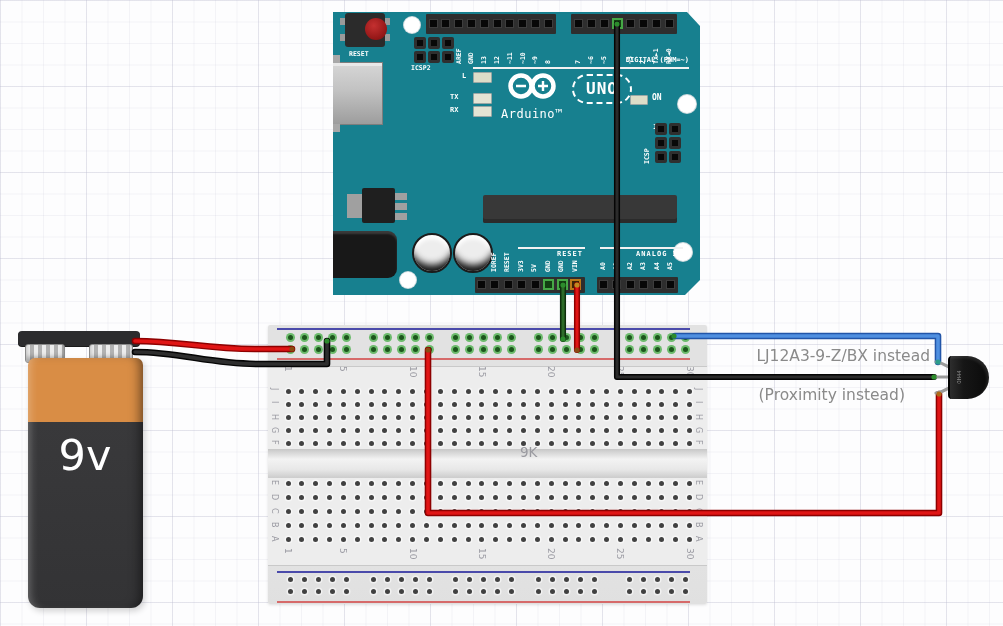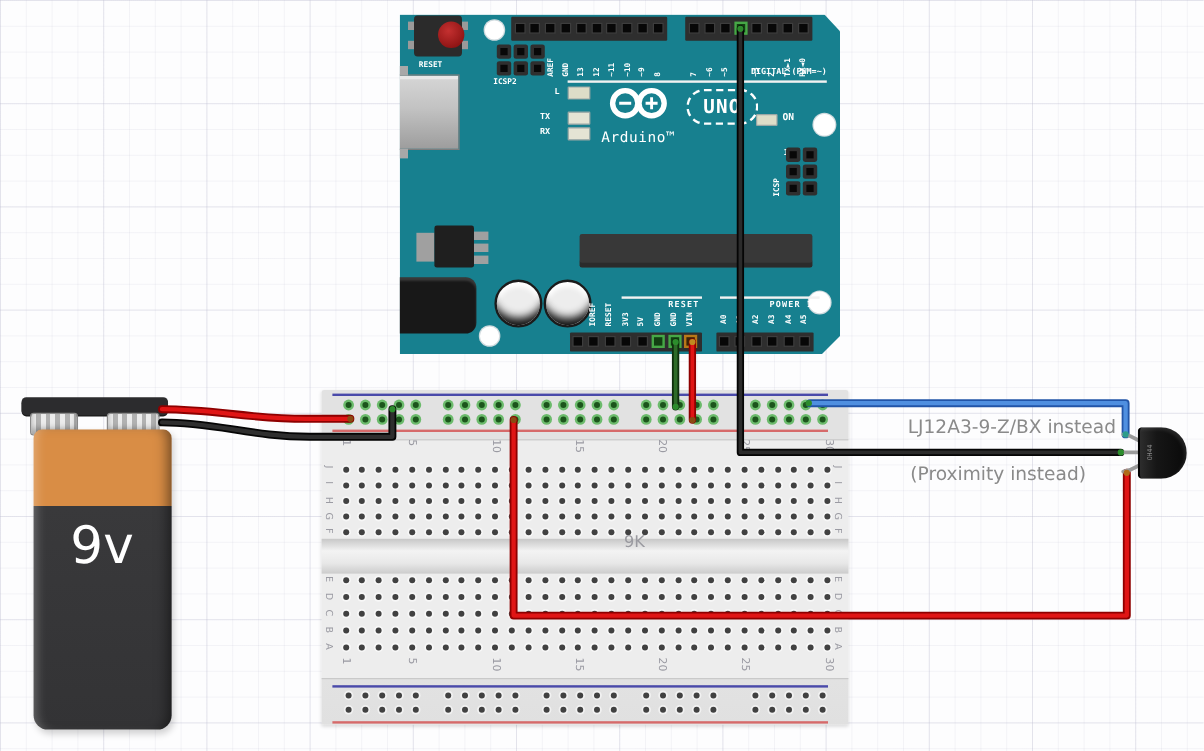--- a/index.html
+++ b/index.html
@@ -622,21 +622,21 @@
   <div class="vreg-pad" style="left:62px;top:201px;width:12px;height:7px;"></div>
   <div id="vreg"></div>
   <div id="bigic"></div>
   <div class="cap" style="left:79px;top:221px;"></div>
   <div class="cap" style="left:120px;top:221px;"></div>
   <div id="dcjack"></div>
 
   <div class="silkline" style="left:185px;top:235px;width:67px;"></div>
   <div class="silk" style="left:180px;top:238px;width:70px;text-align:right;letter-spacing:1px;">RESET</div>
   <div class="silkline" style="left:267px;top:235px;width:83px;"></div>
-  <div class="silk" style="left:273px;top:238px;width:77px;text-align:right;letter-spacing:1px;">POWER IN</div>
+  <div class="silk" style="left:273px;top:238px;width:77px;text-align:right;letter-spacing:1px;">ANALOG IN</div>
   <div class="strip" style="left:142px;top:265px;width:110px;height:16px;" id="hdr-power">
       <div class="pinhole " style="left: 2.5px; top: 4px;"></div>
       <div class="pinhole " style="left: 16.05px; top: 4px;"></div>
       <div class="pinhole " style="left: 29.6px; top: 4px;"></div>
       <div class="pinhole " style="left: 43.15px; top: 4px;"></div>
       <div class="pinhole " style="left: 56.7px; top: 4px;"></div>
       <div class="pinhole pin-green" style="left: 70.25px; top: 4px;"></div>
       <div class="pinhole pin-green" style="left: 83.8px; top: 4px;"></div>
       <div class="pinhole pin-orange" style="left: 97.35px; top: 4px;"></div>
     </div>

